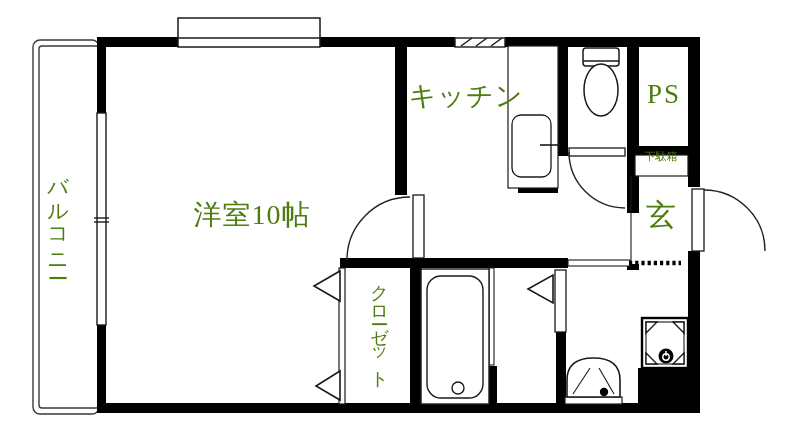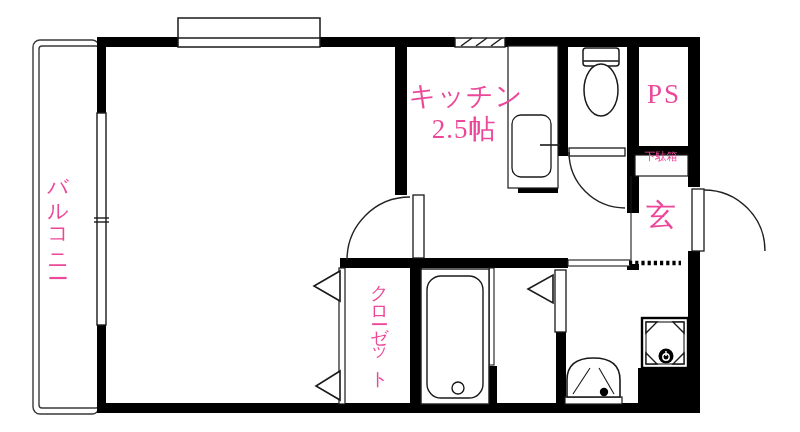--- a/index.html
+++ b/index.html
@@ -6,21 +6,21 @@
   .plan{
     position:relative;
     width:800px;height:432px;
     background:#ffffff;
     font-family:"Liberation Serif","DejaVu Serif",serif;
     overflow:hidden;
   }
   .plan svg{position:absolute;left:0;top:0;}
   .lbl{
     position:absolute;
-    color:#ec4899;
+    color:#4d7c0f;
     white-space:nowrap;
     line-height:1.05;
     user-select:none;
   }
   .lbl.h{transform:translateX(-50%);text-align:center;}
   .lbl.v{
     writing-mode:vertical-rl;
     text-orientation:mixed;
     transform:translateX(-50%);
   }
@@ -152,21 +152,21 @@
     <polygon points="684,322 673,322 684,333" fill="#ffffff" stroke="#1a1a1a" stroke-width="1.4"></polygon>
     <polygon points="646,364 657,364 646,353" fill="#ffffff" stroke="#1a1a1a" stroke-width="1.4"></polygon>
     <polygon points="684,364 673,364 684,353" fill="#ffffff" stroke="#1a1a1a" stroke-width="1.4"></polygon>
     <circle cx="666" cy="356" r="7.5" fill="#000000"></circle>
     <circle cx="666" cy="357" r="3.2" fill="none" stroke="#ffffff" stroke-width="1.4"></circle>
     <line x1="666" y1="351" x2="666" y2="356" stroke="#ffffff" stroke-width="1.4"></line>
   </g>
 
 </svg>
 
+<div class="lbl h lbl-living">洋室10帖</div>
 <div class="lbl h lbl-kitchen1">キッチン</div>
-<div class="lbl h lbl-kitchen2">2.5帖</div>
 <div class="lbl v lbl-balcony">バルコニー</div>
 <div class="lbl v lbl-closet">クローゼット</div>
 <div class="lbl h lbl-ps">PS</div>
 <div class="lbl h lbl-gen">玄</div>
 <div class="lbl h lbl-getabako">下駄箱</div>
 
 </div>
 
 </body></html>

